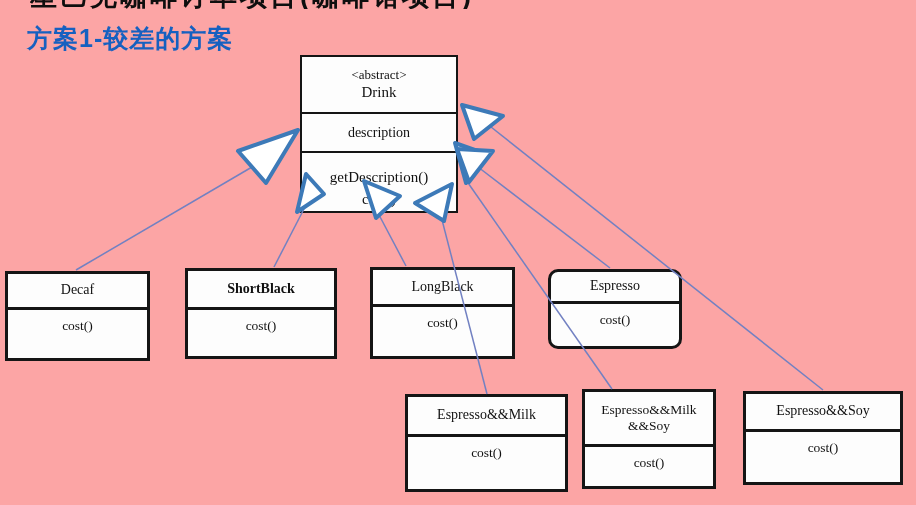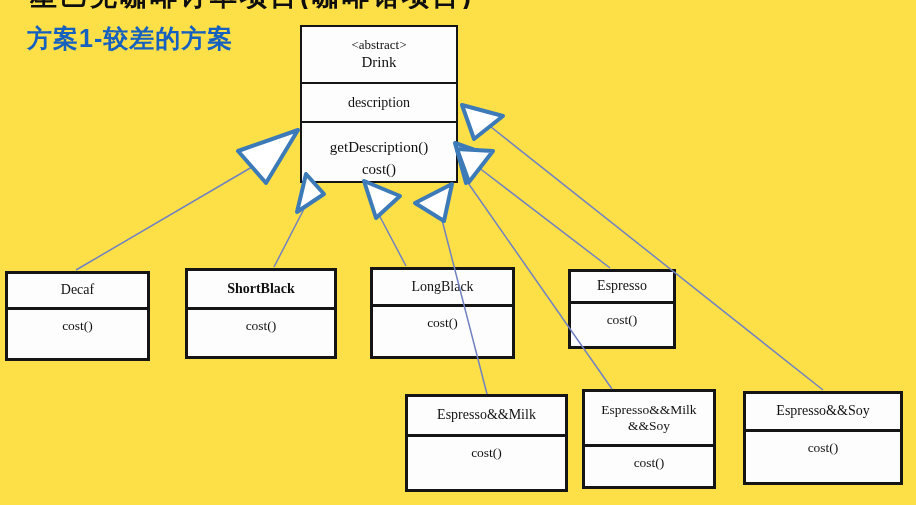--- a/index.html
+++ b/index.html
@@ -1,17 +1,17 @@
 <!DOCTYPE html>
 <html><head>
 <meta charset="utf-8">
 <style>
   html,body{margin:0;padding:0;background:#e8e8e8;}
   .stage{
-    position:relative;width:916px;height:505px;background:#fde047;
+    position:relative;width:916px;height:505px;background:#fca5a5;
     overflow:hidden;font-family:"Liberation Sans",sans-serif;
   }
   
   .clip-head{
     position:absolute;left:30px;top:0;width:560px;height:9px;overflow:hidden;
   }
   .clip-head span{
     display:block;margin-top:-22px;font-size:27px;font-weight:bold;
     letter-spacing:3px;color:#0e0e0e;white-space:nowrap;
     font-family:"Liberation Sans",sans-serif;
@@ -19,21 +19,21 @@
   .scheme-title{
     position:absolute;left:27px;top:22px;font-size:25px;font-weight:bold;
     color:#1660c0;letter-spacing:1px;white-space:nowrap;
   }
   
   .cls{
     position:absolute;box-sizing:border-box;background:#fdfdfd;
     border:3px solid #151515;color:#111;text-align:center;
     font-family:"Liberation Serif",serif;
   }
-  .cls.parent{border-width:2px;}
+  .cls.parent{border-width:2px;margin-top:30px;}
   .comp-a{
     box-sizing:border-box;height:57px;border-bottom:2px solid #151515;
     display:flex;flex-direction:column;justify-content:center;gap:2px;
   }
   .stereotype{font-size:13px;line-height:1.1;}
   .pname{font-size:15px;line-height:1.1;}
   .comp-b{
     box-sizing:border-box;height:39px;border-bottom:2px solid #151515;
     display:flex;align-items:center;justify-content:center;font-size:14px;
   }
@@ -82,21 +82,21 @@
   <div class="cls" style="left:185px;top:268px;width:152px;height:91px;">
     <div class="ctitle" style="height:39px;font-weight:bold;">ShortBlack</div>
     <div class="cbody">cost()</div>
   </div>
 
   <div class="cls" style="left:370px;top:267px;width:145px;height:92px;">
     <div class="ctitle" style="height:37px;">LongBlack</div>
     <div class="cbody">cost()</div>
   </div>
 
-  <div class="cls" style="left:568px;top:269px;width:108px;height:80px;">
+  <div class="cls" style="left:548px;top:269px;width:134px;height:80px;border-radius:10px;">
     <div class="ctitle" style="height:32px;">Espresso</div>
     <div class="cbody">cost()</div>
   </div>
 
   <div class="cls" style="left:405px;top:394px;width:163px;height:98px;">
     <div class="ctitle" style="height:40px;">Espresso&amp;&amp;Milk</div>
     <div class="cbody">cost()</div>
   </div>
 
   <div class="cls" style="left:582px;top:389px;width:134px;height:100px;">

